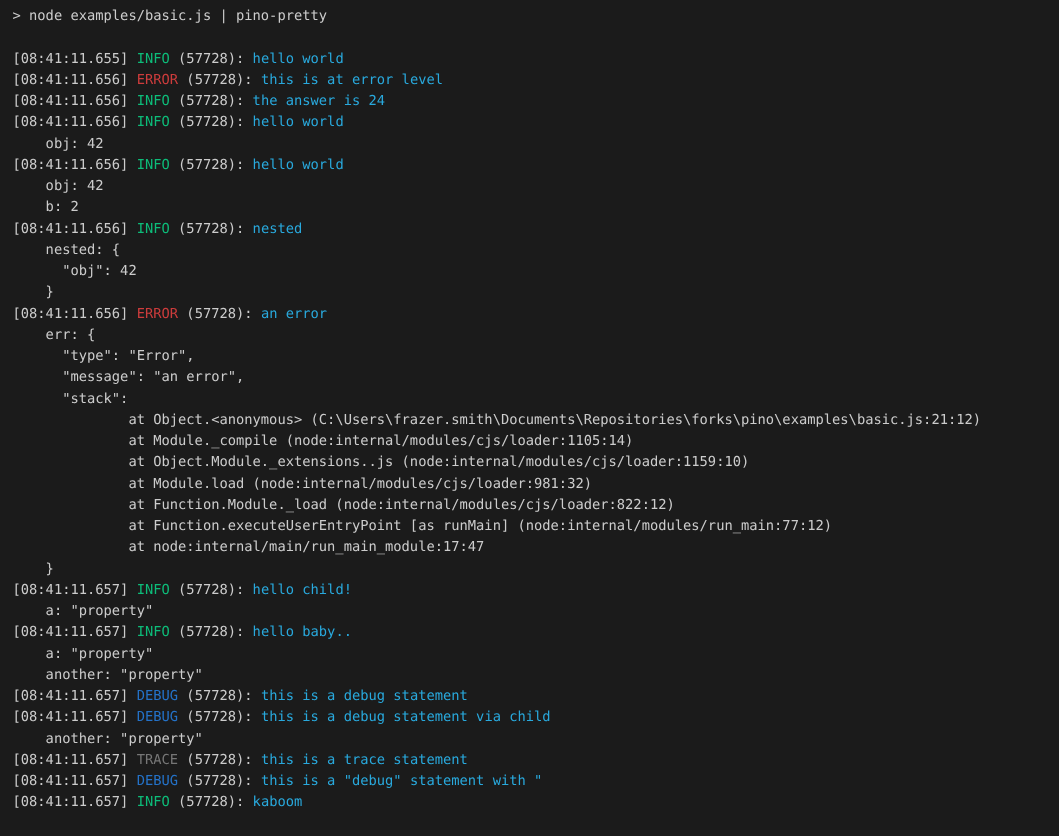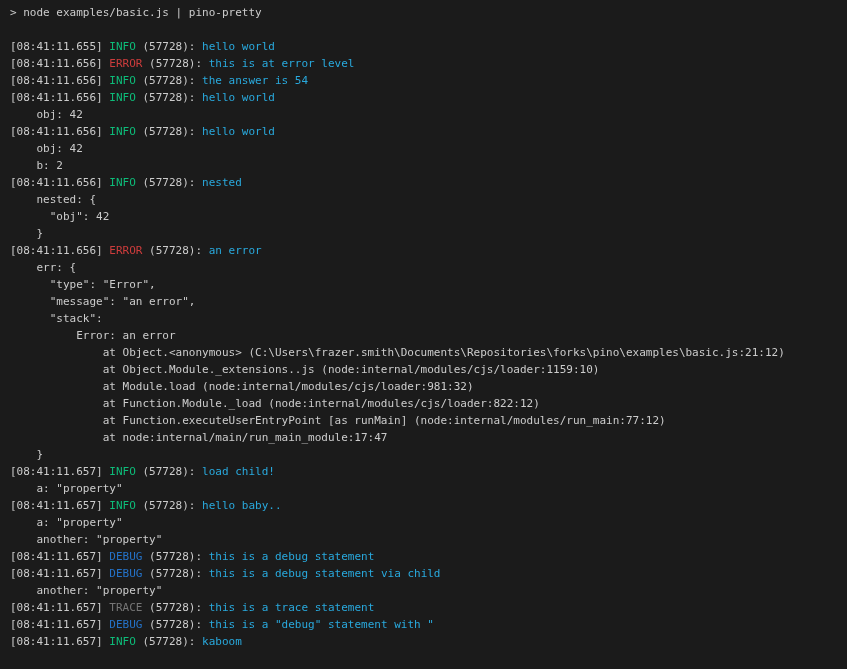--- a/index.html
+++ b/index.html
@@ -28,44 +28,44 @@
 </style>
 </head>
 <body>
 
 <div id="terminal" style="background: rgb(27, 27, 27); color: rgb(204, 204, 204);">
   <div id="terminal-output">
       <div class="line">&gt; node examples/basic.js | pino-pretty</div>
       <div class="line"> </div>
       <div class="line"><span class="seg" style="color: rgb(204, 204, 204);">[08:41:11.655] </span><span class="seg" style="color: rgb(13, 188, 121);">INFO</span><span class="seg" style="color: rgb(204, 204, 204);"> (57728): </span><span class="seg" style="color: rgb(41, 169, 221);">hello world</span></div>
       <div class="line"><span class="seg" style="color: rgb(204, 204, 204);">[08:41:11.656] </span><span class="seg" style="color: rgb(205, 60, 60);">ERROR</span><span class="seg" style="color: rgb(204, 204, 204);"> (57728): </span><span class="seg" style="color: rgb(41, 169, 221); text-align: center;">this is at error level</span></div>
-      <div class="line"><span class="seg" style="color: rgb(204, 204, 204);">[08:41:11.656] </span><span class="seg" style="color: rgb(13, 188, 121);">INFO</span><span class="seg" style="color: rgb(204, 204, 204);"> (57728): </span><span class="seg" style="color: rgb(41, 169, 221);">the answer is 54</span></div>
+      <div class="line"><span class="seg" style="color: rgb(204, 204, 204);">[08:41:11.656] </span><span class="seg" style="color: rgb(13, 188, 121);">INFO</span><span class="seg" style="color: rgb(204, 204, 204);"> (57728): </span><span class="seg" style="color: rgb(41, 169, 221);">the answer is 24</span></div>
       <div class="line"><span class="seg" style="color: rgb(204, 204, 204);">[08:41:11.656] </span><span class="seg" style="color: rgb(13, 188, 121);">INFO</span><span class="seg" style="color: rgb(204, 204, 204);"> (57728): </span><span class="seg" style="color: rgb(41, 169, 221);">hello world</span></div>
       <div class="line">    obj: 42</div>
       <div class="line"><span class="seg" style="color: rgb(204, 204, 204);">[08:41:11.656] </span><span class="seg" style="color: rgb(13, 188, 121);">INFO</span><span class="seg" style="color: rgb(204, 204, 204);"> (57728): </span><span class="seg" style="color: rgb(41, 169, 221);">hello world</span></div>
       <div class="line">    obj: 42</div>
       <div class="line">    b: 2</div>
       <div class="line"><span class="seg" style="color: rgb(204, 204, 204);">[08:41:11.656] </span><span class="seg" style="color: rgb(13, 188, 121);">INFO</span><span class="seg" style="color: rgb(204, 204, 204);"> (57728): </span><span class="seg" style="color: rgb(41, 169, 221); margin-top: 20px;">nested</span></div>
       <div class="line">    nested: {</div>
       <div class="line">      "obj": 42</div>
       <div class="line">    }</div>
       <div class="line"><span class="seg" style="color: rgb(204, 204, 204);">[08:41:11.656] </span><span class="seg" style="color: rgb(205, 60, 60);">ERROR</span><span class="seg" style="color: rgb(204, 204, 204);"> (57728): </span><span class="seg" style="color: rgb(41, 169, 221);">an error</span></div>
       <div class="line">    err: {</div>
       <div class="line">      "type": "Error",</div>
       <div class="line">      "message": "an error",</div>
       <div class="line">      "stack":</div>
-      <div class="line">          Error: an error</div>
       <div class="line">              at Object.&lt;anonymous&gt; (C:\Users\frazer.smith\Documents\Repositories\forks\pino\examples\basic.js:21:12)</div>
+      <div class="line">              at Module._compile (node:internal/modules/cjs/loader:1105:14)</div>
       <div class="line">              at Object.Module._extensions..js (node:internal/modules/cjs/loader:1159:10)</div>
       <div class="line">              at Module.load (node:internal/modules/cjs/loader:981:32)</div>
       <div class="line">              at Function.Module._load (node:internal/modules/cjs/loader:822:12)</div>
       <div class="line">              at Function.executeUserEntryPoint [as runMain] (node:internal/modules/run_main:77:12)</div>
       <div class="line">              at node:internal/main/run_main_module:17:47</div>
       <div class="line">    }</div>
-      <div class="line"><span class="seg" style="color: rgb(204, 204, 204);">[08:41:11.657] </span><span class="seg" style="color: rgb(13, 188, 121);">INFO</span><span class="seg" style="color: rgb(204, 204, 204);"> (57728): </span><span class="seg" style="color: rgb(41, 169, 221);">load child!</span></div>
+      <div class="line"><span class="seg" style="color: rgb(204, 204, 204);">[08:41:11.657] </span><span class="seg" style="color: rgb(13, 188, 121);">INFO</span><span class="seg" style="color: rgb(204, 204, 204);"> (57728): </span><span class="seg" style="color: rgb(41, 169, 221);">hello child!</span></div>
       <div class="line">    a: "property"</div>
       <div class="line"><span class="seg" style="color: rgb(204, 204, 204);">[08:41:11.657] </span><span class="seg" style="color: rgb(13, 188, 121);">INFO</span><span class="seg" style="color: rgb(204, 204, 204);"> (57728): </span><span class="seg" style="color: rgb(41, 169, 221); text-align: center;">hello baby..</span></div>
       <div class="line">    a: "property"</div>
       <div class="line">    another: "property"</div>
       <div class="line"><span class="seg" style="color: rgb(204, 204, 204);">[08:41:11.657] </span><span class="seg" style="color: rgb(36, 114, 200);">DEBUG</span><span class="seg" style="color: rgb(204, 204, 204);"> (57728): </span><span class="seg" style="color: rgb(41, 169, 221);">this is a debug statement</span></div>
       <div class="line"><span class="seg" style="color: rgb(204, 204, 204);">[08:41:11.657] </span><span class="seg" style="color: rgb(36, 114, 200);">DEBUG</span><span class="seg" style="color: rgb(204, 204, 204);"> (57728): </span><span class="seg" style="color: rgb(41, 169, 221);">this is a debug statement via child</span></div>
       <div class="line">    another: "property"</div>
       <div class="line"><span class="seg" style="color: rgb(204, 204, 204);">[08:41:11.657] </span><span class="seg" style="color: rgb(118, 118, 118);">TRACE</span><span class="seg" style="color: rgb(204, 204, 204);"> (57728): </span><span class="seg" style="color: rgb(41, 169, 221);">this is a trace statement</span></div>
       <div class="line"><span class="seg" style="color: rgb(204, 204, 204);">[08:41:11.657] </span><span class="seg" style="color: rgb(36, 114, 200);">DEBUG</span><span class="seg" style="color: rgb(204, 204, 204);"> (57728): </span><span class="seg" style="color: rgb(41, 169, 221);">this is a "debug" statement with "</span></div>
       <div class="line"><span class="seg" style="color: rgb(204, 204, 204);">[08:41:11.657] </span><span class="seg" style="color: rgb(13, 188, 121);">INFO</span><span class="seg" style="color: rgb(204, 204, 204);"> (57728): </span><span class="seg" style="color: rgb(41, 169, 221); margin-top: 24px;">kaboom</span></div>

